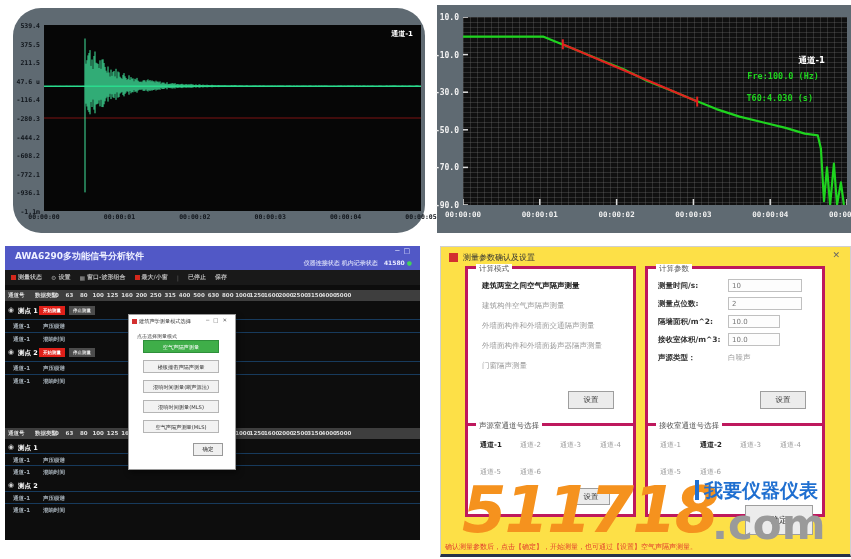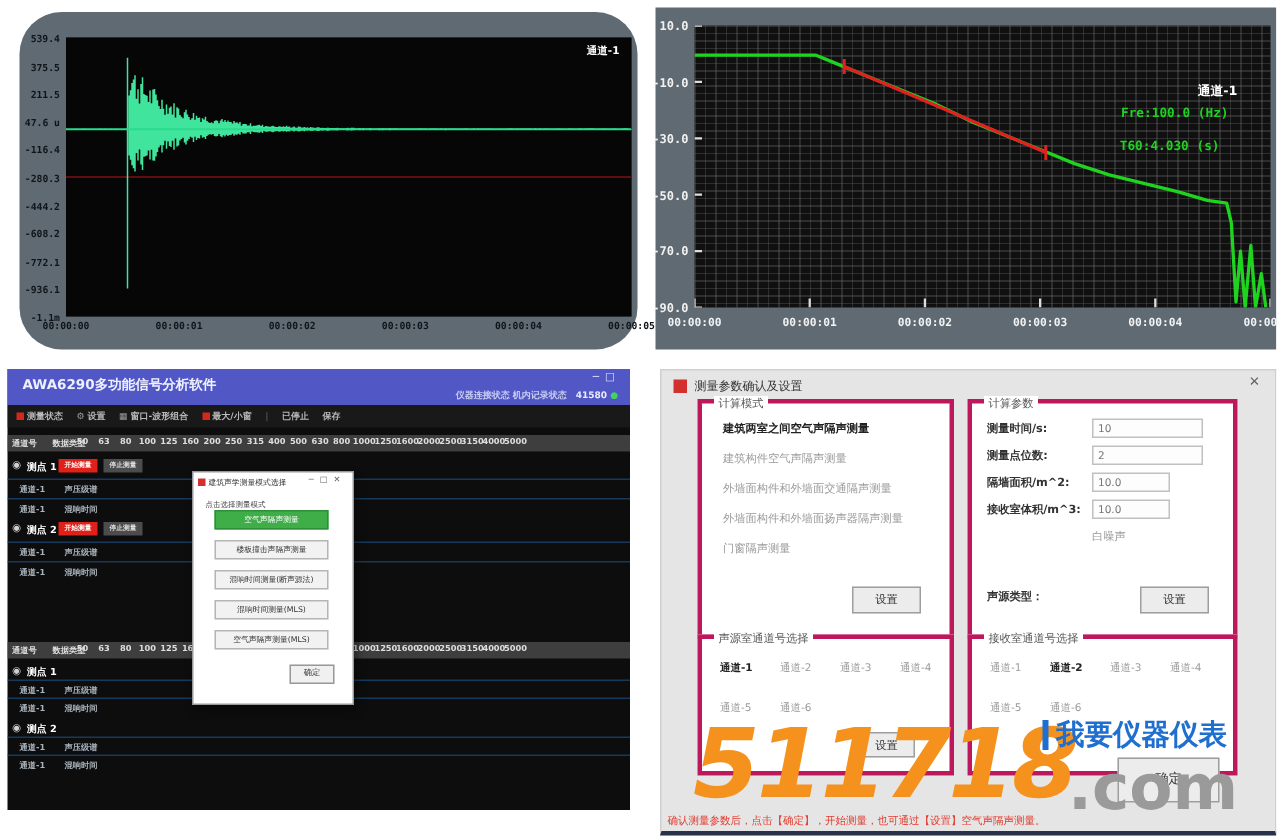--- a/index.html
+++ b/index.html
@@ -45,21 +45,21 @@
   #md-title{position:absolute;left:10px;top:3px;font-size:5.2px;color:#333;white-space:nowrap;}
   #md-icon{position:absolute;left:3px;top:4px;width:5px;height:5px;background:#d32f2f;}
   #md-ctrls{position:absolute;right:4px;top:2px;font-size:5.5px;color:#666;letter-spacing:4px;}
   #md-prompt{position:absolute;left:8px;top:18px;font-size:5px;color:#444;}
   .opt{position:absolute;left:14px;width:76px;height:13px;line-height:13px;text-align:center;
        font-size:5.2px;background:#f2f2f2;border:1px solid #b5b5b5;color:#333;box-sizing:border-box;}
   .opt.sel{background:#3fae49;border-color:#2e8f3a;color:#fff;}
   #md-ok{position:absolute;right:12px;top:128px;width:28px;height:11px;line-height:11px;text-align:center;
          font-size:5.5px;background:#f0f0f0;border:1px solid #999;color:#333;}
   
-  #params-dialog{position:absolute;left:440px;top:246px;width:411px;height:311px;background:#e5e5e5;
+  #params-dialog{position:absolute;left:440px;top:246px;width:411px;height:311px;background:#fde047;
                  border:1px solid #cfcfcf;border-bottom:3px solid #273248;box-sizing:border-box;}
   #pd-title{position:absolute;left:22px;top:5px;font-size:8px;color:#333;}
   #pd-icon{position:absolute;left:8px;top:6px;width:9px;height:9px;background:#d32f2f;}
   #pd-close{position:absolute;right:10px;top:3px;font-size:9px;color:#666;}
   .gbox{position:absolute;border:3px solid #be185d;background:#fff;}
   .gbox .legend{position:absolute;top:-5px;left:8px;background:#fff;padding:0 3px;font-size:7.5px;color:#555;}
   .copt{position:absolute;left:14px;font-size:7.5px;color:#9b9b9b;white-space:nowrap;}
   .copt.sel{color:#222;font-weight:bold;}
   .setbtn{position:absolute;width:44px;height:16px;line-height:16px;text-align:center;font-size:7.5px;
           background:#ececec;border:1px solid #9e9e9e;color:#333;}
@@ -335,21 +335,21 @@
     <div class="gbox" id="box-params" style="left:204px;top:19px;width:174px;height:154px;">
       <span class="legend">计算参数</span>
     <div class="frow-label" style="top: 12px;">测量时间/s:</div>
         <div class="finput" style="top: 10px; width: 74px;">10</div>
         <div class="frow-label" style="top: 30px;">测量点位数:</div>
         <div class="finput" style="top: 28px; width: 74px;">2</div>
         <div class="frow-label" style="top: 48px;">隔墙面积/m^2:</div>
         <div class="finput" style="top: 46px; width: 52px;">10.0</div>
         <div class="frow-label" style="top: 66px;">接收室体积/m^3:</div>
         <div class="finput" style="top: 64px; width: 52px;">10.0</div>
-        <div class="frow-label" style="top: 84px; margin-top: 40px;">声源类型：</div>
+        <div class="frow-label" style="top: 84px;">声源类型：</div>
         <div class="fstatic" style="top: 84px;">白噪声</div>
         <div class="setbtn" style="left: 112px; top: 122px;">设置</div>
       </div>
     <div class="gbox" id="box-src" style="left:24px;top:176px;width:165px;height:88px;">
       <span class="legend">声源室通道号选择</span>
     <div class="chan sel" style="left: 12px; top: 14px;">通道-1</div>
         <div class="chan" style="left: 52px; top: 14px;">通道-2</div>
         <div class="chan" style="left: 92px; top: 14px;">通道-3</div>
         <div class="chan" style="left: 132px; top: 14px;">通道-4</div>
         <div class="chan" style="left: 12px; top: 41px;">通道-5</div>

